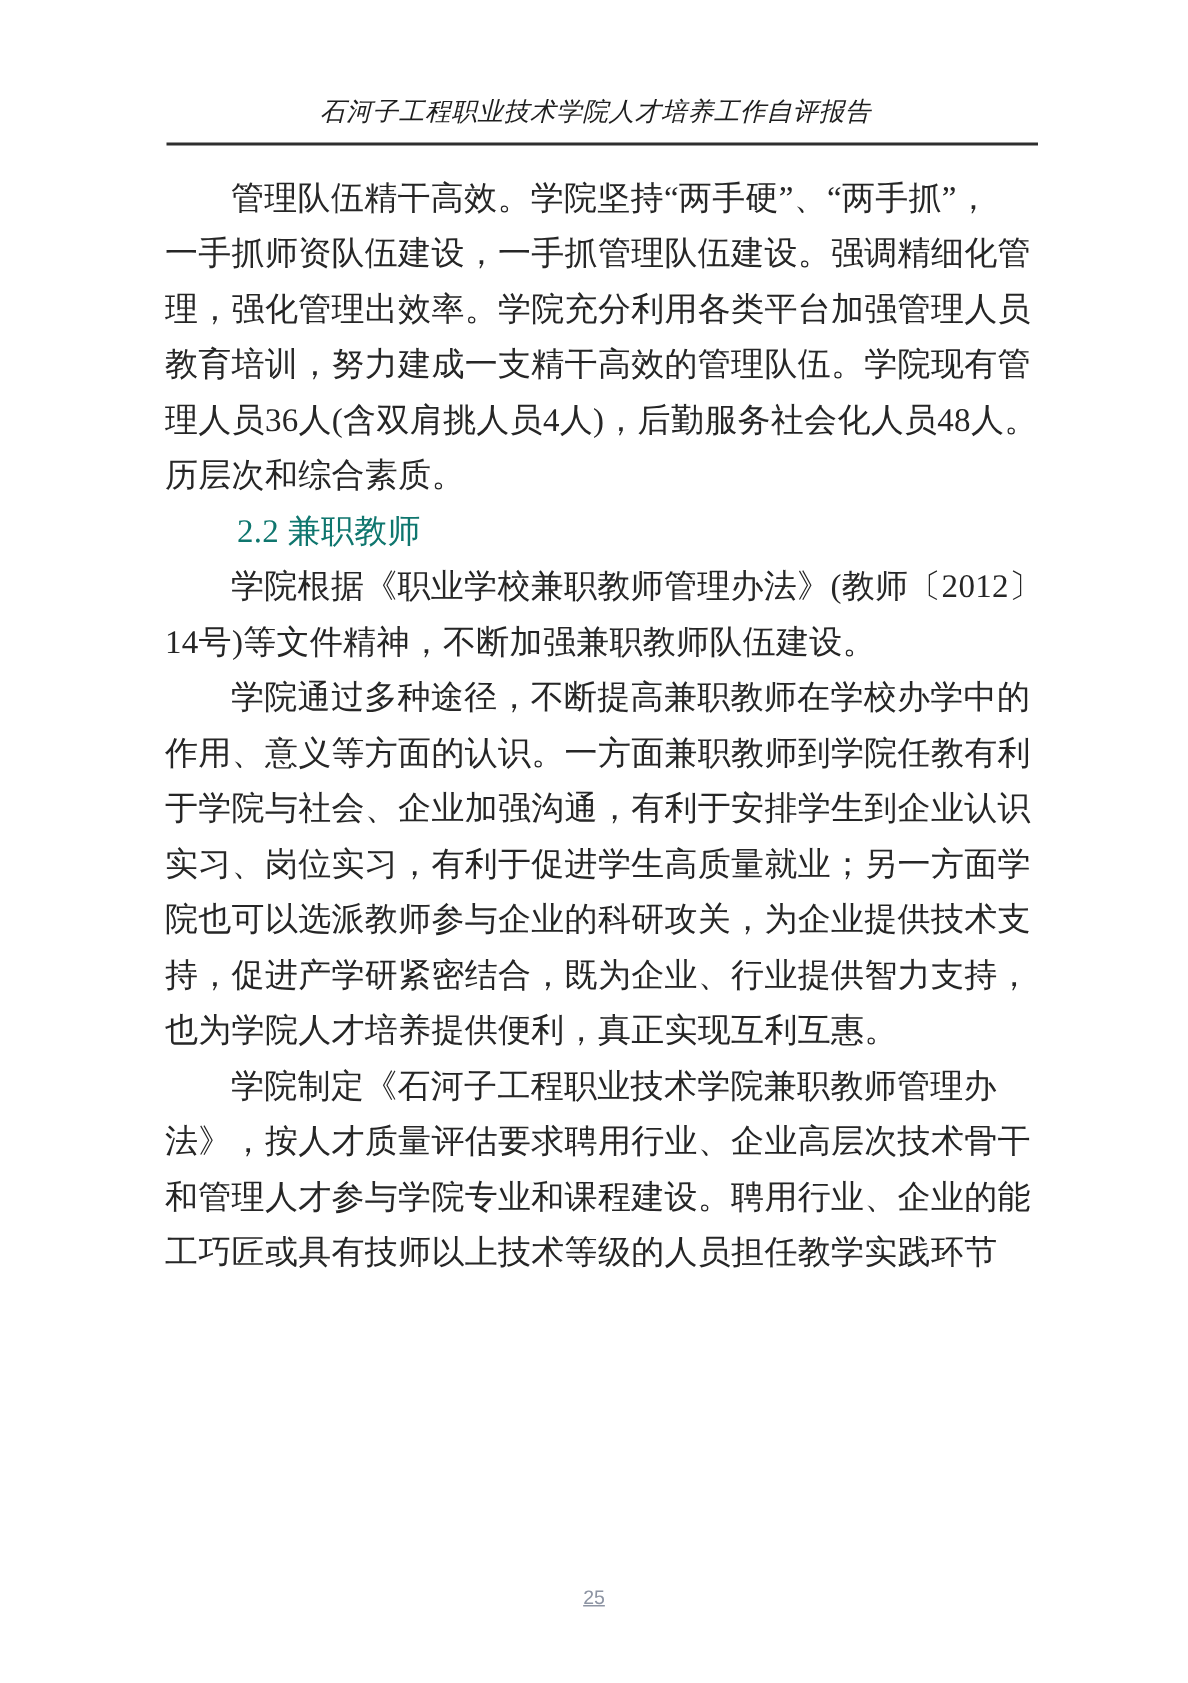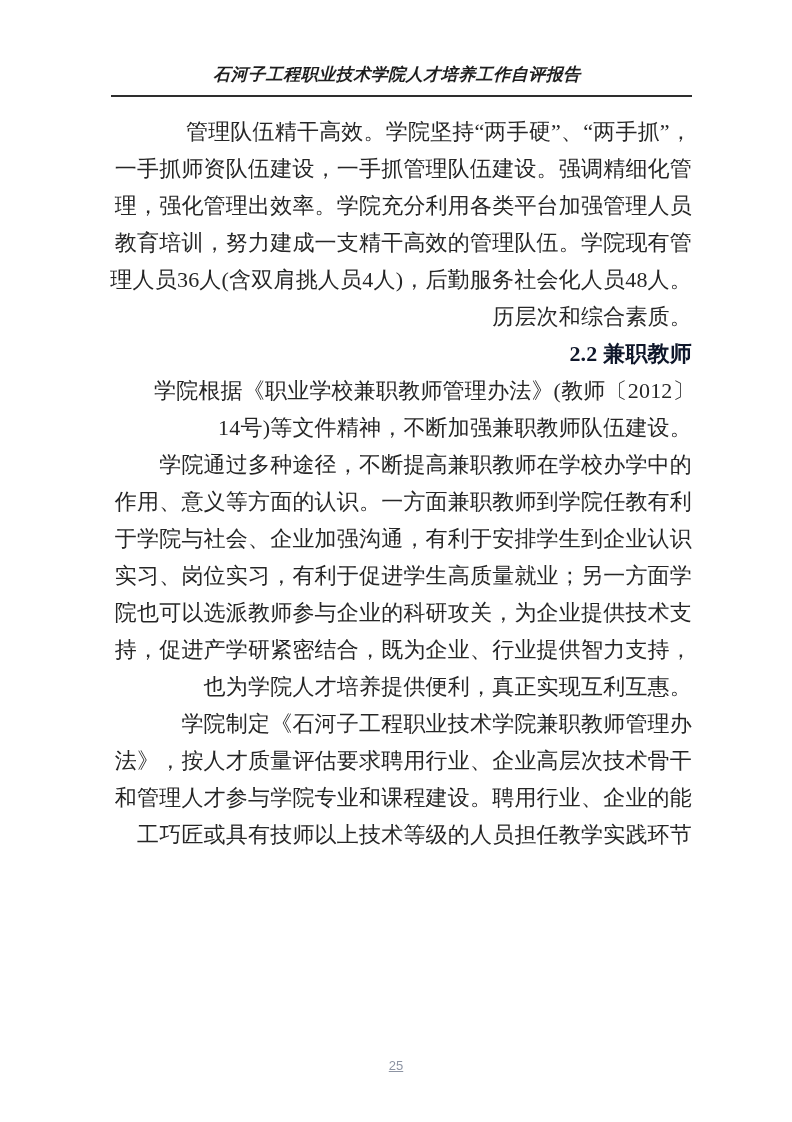--- a/index.html
+++ b/index.html
@@ -16,56 +16,55 @@
     font-family: "Liberation Serif", "DejaVu Serif", serif;
     color: #2b2b2b;
   }
   .header-title {
     position: absolute;
     top: 63px;
     left: 106px;
     width: 582px;
     text-align: center;
     font-size: 17px;
-    font-weight: bold;
+    font-weight: normal;
     font-style: italic;
     letter-spacing: 0.5px;
     color: #1e1e1e;
     white-space: nowrap;
   }
   .header-rule {
     position: absolute;
     top: 95px;
     left: 111px;
     width: 581px;
     height: 0;
     border-top: 2.5px solid #2e2e2e;
   }
   .doc-body {
     position: absolute;
     top: 113px;
     left: 110px;
     width: 582px;
-    text-align: right;
   }
   .line {
     height: 37px;
     line-height: 37px;
     font-size: 22px;
     letter-spacing: 0.2px;
     white-space: nowrap;
     color: #262626;
   }
   .p-first {
     text-indent: 44px;
   }
   .heading {
-    font-weight: bold;
+    font-weight: normal;
     text-indent: 48px;
-    color: #0f172a;
+    color: #0f766e;
   }
   .footer {
     position: absolute;
     top: 1056px;
     left: 0;
     width: 100%;
     text-align: center;
   }
   .page-num {
     font-size: 13px;

